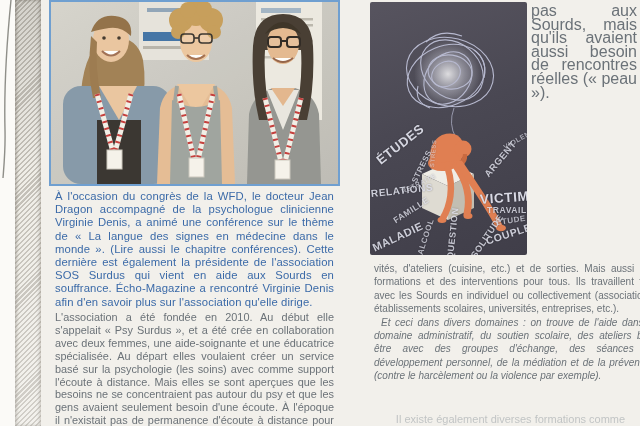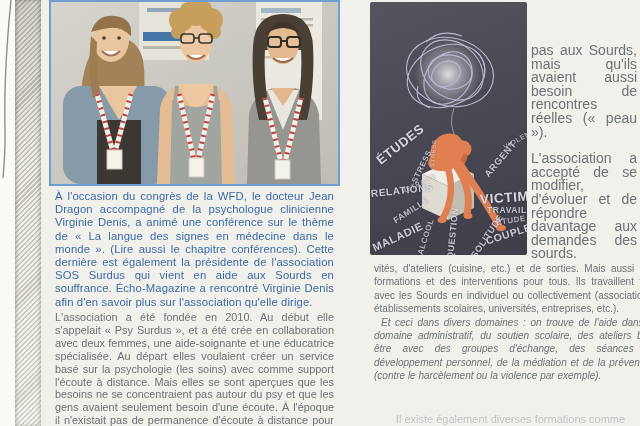--- a/index.html
+++ b/index.html
@@ -30,21 +30,21 @@
     color:var(--body-gray,#6b7278);font-size:10.9px;line-height:12.9px;text-align:justify;}
 
   
   .darkimg{position:absolute;left:370px;top:2px;width:157px;height:253px;
     background:linear-gradient(160deg,#57545f 0%,#4a4853 45%,#403e49 100%);overflow:hidden;border-radius:2px;}
   .darkimg .word{position:absolute;color:#dcdde8;font-weight:bold;letter-spacing:.6px;
     white-space:nowrap;transform-origin:left center;text-shadow:0 0 2px rgba(0,0,0,.4);}
 
   
   .rightcol{position:absolute;left:531px;top:4px;width:106px;
-    color:var(--body-gray,#6b7278);font-size:14px;line-height:13.6px;text-align:justify;margin-top:40px;}
+    color:var(--body-gray,#6b7278);font-size:16px;line-height:13.6px;text-align:justify;}
   .rightcol p{margin:0;}
   .rightcol p.gap{margin-top:13px;}
 
   
   .widecol{position:absolute;left:374px;top:262px;width:282px;
     color:var(--body-gray,#6b7278);font-size:10px;line-height:13.4px;text-align:justify;}
   .widecol p{margin:0;}
   .widecol p.indent{text-indent:7px;font-style:italic;}
   .faintline{position:absolute;left:384px;top:413px;width:253px;height:13px;overflow:hidden;
     color:#99a0a5;opacity:.55;font-size:11px;text-align:center;}
@@ -198,21 +198,20 @@
           <ellipse cx="98" cy="214" rx="4.5" ry="3"></ellipse>
           <ellipse cx="72" cy="218" rx="4.5" ry="3"></ellipse>
           <ellipse cx="131" cy="226" rx="5" ry="3.2"></ellipse>
         </g>
       </g>
     </svg>
   <span class="word" style="left: 8px; top: 152px; font-size: 13px; opacity: 0.95; transform: rotate(-38deg);">ÉTUDES</span><span class="word" style="left: 44px; top: 176px; font-size: 8px; opacity: 0.8; transform: rotate(-64deg);">STRESS</span><span class="word" style="left: 1px; top: 186px; font-size: 10px; opacity: 0.9; transform: rotate(-6deg);">RELATIONS</span><span class="word" style="left: 32px; top: 186px; font-size: 6.5px; opacity: 0.65; transform: rotate(-26deg);">RETRAITE</span><span class="word" style="left: 24px; top: 214px; font-size: 8.5px; opacity: 0.8; transform: rotate(-33deg);">FAMILLE</span><span class="word" style="left: 3px; top: 240px; font-size: 11px; opacity: 0.9; transform: rotate(-25deg);">MALADIE</span><span class="word" style="left: 50px; top: 248px; font-size: 8px; opacity: 0.75; transform: rotate(-72deg);">ALCOOL</span><span class="word" style="left: 80px; top: 252px; font-size: 9px; opacity: 0.85; transform: rotate(-84deg);">QUESTION</span><span class="word" style="left: 103px; top: 250px; font-size: 9px; opacity: 0.85; transform: rotate(-56deg);">SOLITUDE</span><span class="word" style="left: 116px; top: 233px; font-size: 10.5px; opacity: 0.9; transform: rotate(-18deg);">COUPLE</span><span class="word" style="left: 126px; top: 216px; font-size: 8px; opacity: 0.75; transform: rotate(-8deg);">ÉTUDE</span><span class="word" style="left: 117px; top: 203px; font-size: 8.5px; opacity: 0.85; transform: rotate(0deg);">TRAVAIL</span><span class="word" style="left: 110px; top: 190px; font-size: 13.5px; opacity: 0.98; transform: rotate(-4deg);">VICTIME</span><span class="word" style="left: 134px; top: 142px; font-size: 7px; opacity: 0.65; transform: rotate(-30deg);">VIOLENCE</span><span class="word" style="left: 116px; top: 168px; font-size: 9.5px; opacity: 0.85; transform: rotate(-50deg);">ARGENT</span><span class="word" style="left: 62px; top: 162px; font-size: 6px; opacity: 0.55; transform: rotate(-85deg);">STRESS</span></div>
 
   <div class="rightcol">
     <p>pas aux Sourds, mais qu'ils avaient aussi besoin de rencontres réelles (« peau »).</p>
-    <p class="gap">L'association a accepté de se modifier, d'évoluer et de répondre davantage aux demandes des sourds.</p>
   </div>
 
   <div class="widecol">
     <p>vités, d'ateliers (cuisine, etc.) et de sorties. Mais aussi des formations et des interventions pour tous. Ils travaillent tant avec les Sourds en individuel ou collectivement (associations, établissements scolaires, universités, entreprises, etc.).</p>
     <p class="indent">Et ceci dans divers domaines : on trouve de l'aide dans le domaine administratif, du soutien scolaire, des ateliers bien être avec des groupes d'échange, des séances de développement personnel, de la médiation et de la prévention (contre le harcèlement ou la violence par exemple).</p>
   </div>
   <div class="faintline">Il existe également diverses formations comme</div>
 
 </div>
 

